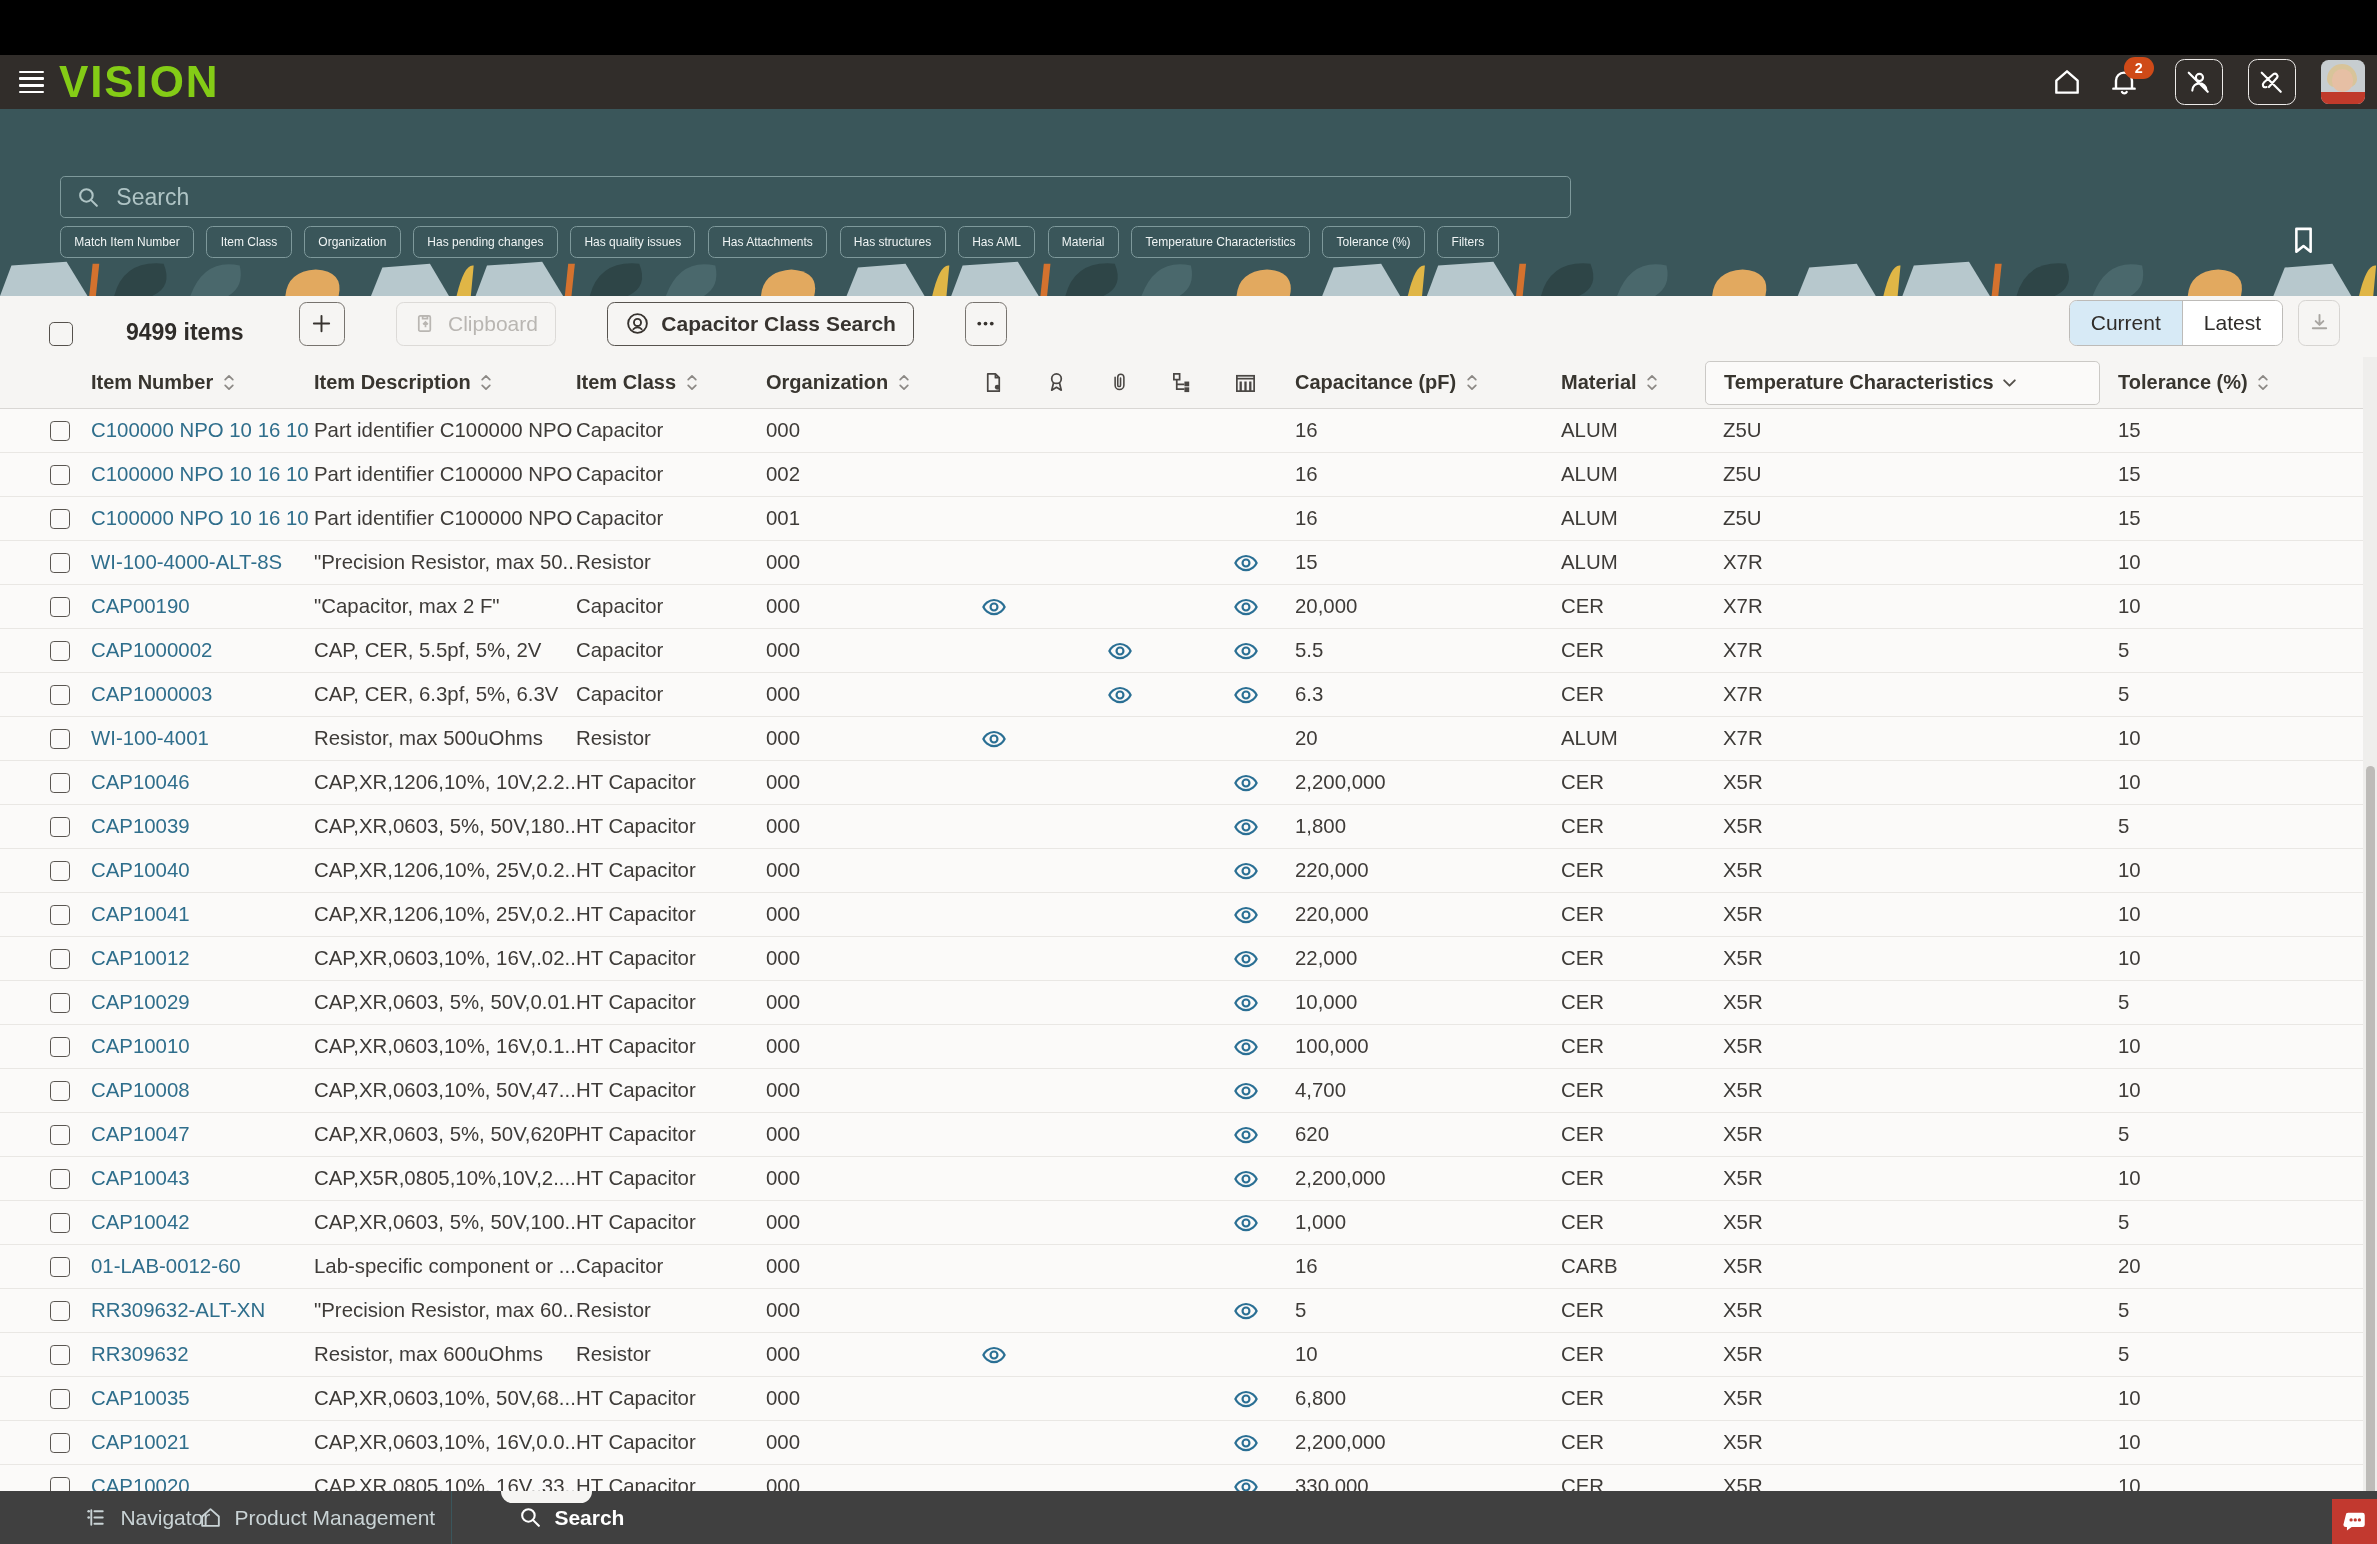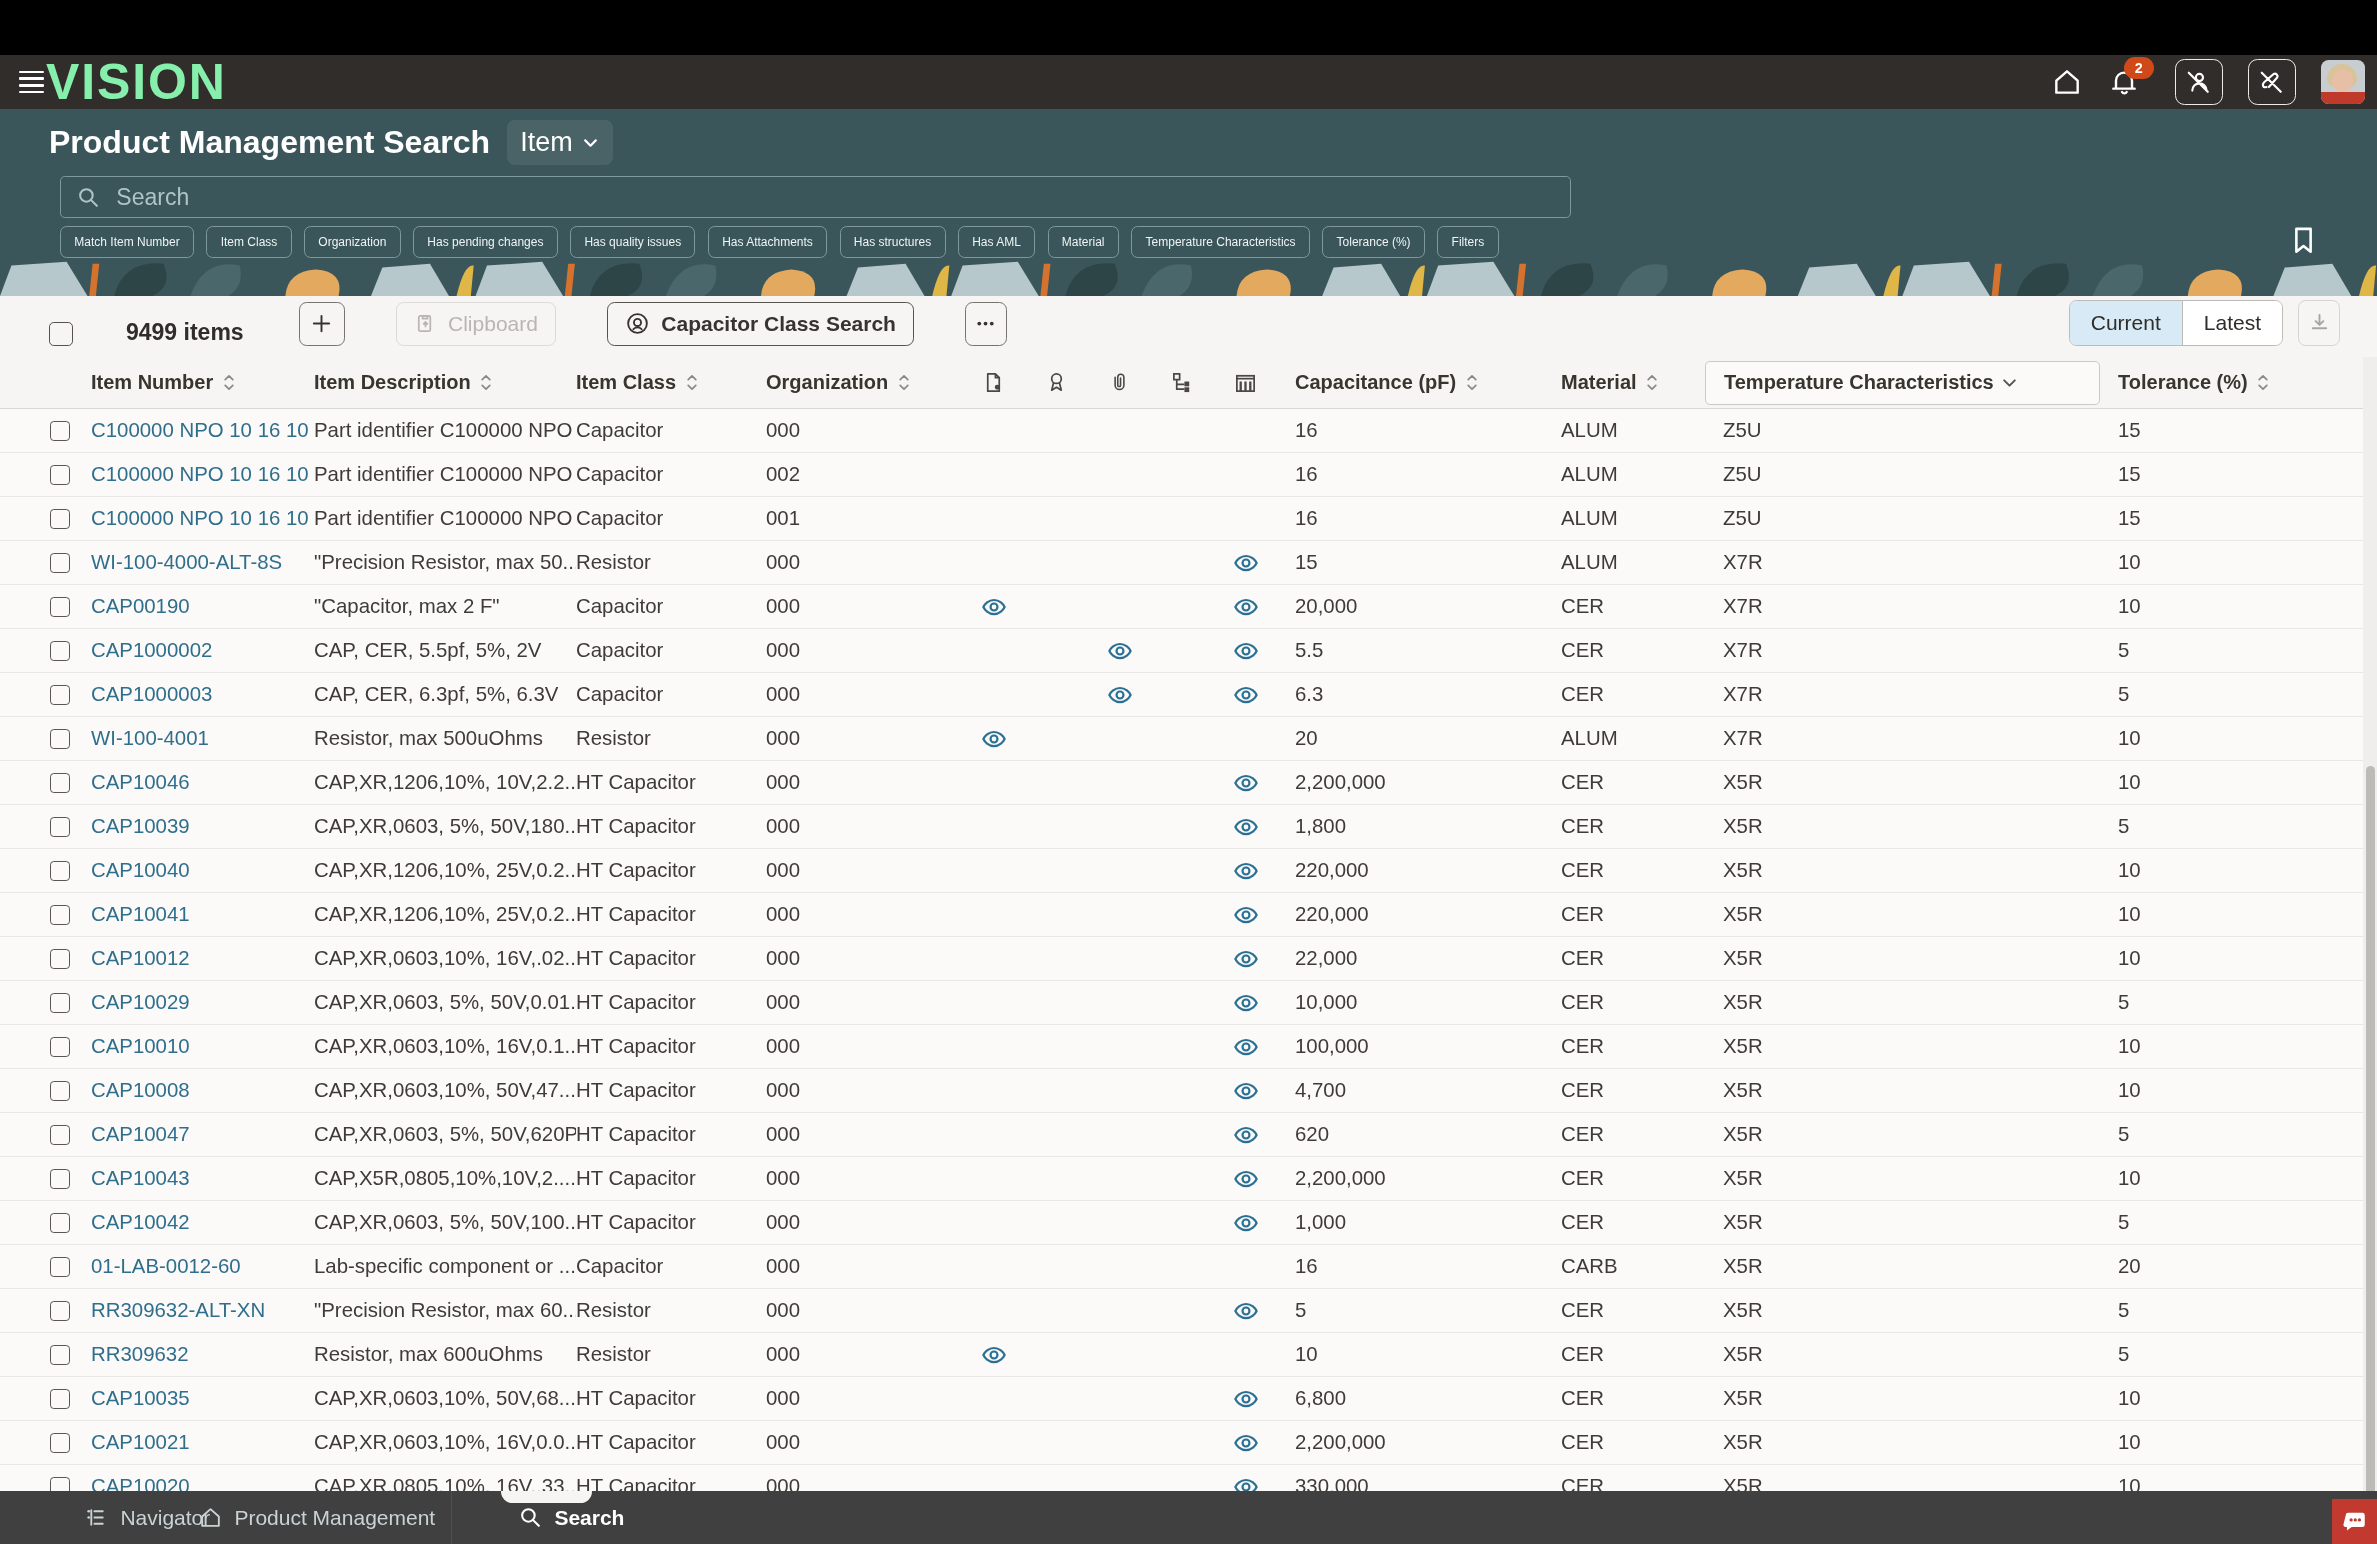--- a/index.html
+++ b/index.html
@@ -5,21 +5,21 @@
   html,body{margin:0;padding:0;background:#000;}
   .screen{position:relative;width:2378px;height:1545px;overflow:hidden;
     font-family:"Liberation Sans",sans-serif;background:#F6F5F3;}
 
   
   .top-black{position:absolute;left:0;top:0;width:2378px;height:55px;background:#000;}
   .appbar{position:absolute;left:0;top:55px;width:2378px;height:54px;background:#312D2A;
     display:flex;align-items:center;}
   .burger{margin-left:19px;width:25px;display:flex;flex-direction:column;gap:3.8px;cursor:pointer;}
   .burger i{display:block;height:2.9px;background:#fff;border-radius:1px;}
-  .brand{color:#86efac;font-weight:bold;font-size:50px;letter-spacing:1.9px;margin-left:2px;line-height:1;}
+  .brand{color:#84cc16;font-weight:bold;font-size:44px;letter-spacing:1.9px;margin-left:15px;line-height:1;}
   .appbar-right{margin-left:auto;display:flex;align-items:center;gap:25px;margin-right:13.3px;}
   .iconbtn{position:relative;display:flex;align-items:center;justify-content:center;cursor:pointer;}
   .boxed{width:46px;height:44px;border:1.9px solid #EDEBE9;border-radius:9.5px;}
   .badge{position:absolute;top:-9.5px;right:-13.3px;min-width:22px;height:22px;border-radius:11.4px;
     background:#CF4A18;color:#fff;font-size:14.3px;font-weight:bold;display:flex;align-items:center;
     justify-content:center;padding:0 3.8px;}
   .avatar{width:44px;height:44px;border-radius:7.6px;background:#C7CDD0;position:relative;overflow:hidden;}
   .avatar .hair{position:absolute;left:6.7px;top:3.8px;width:30px;height:23px;border-radius:15px 15px 7.6px 7.6px;background:#D8C49A;}
   .avatar .face{position:absolute;left:11.4px;top:8.6px;width:21px;height:23px;border-radius:10.5px;background:#E6BFA4;}
   .avatar .shirt{position:absolute;left:0;bottom:0;width:44px;height:12.4px;background:#C03A2B;}
@@ -133,29 +133,20 @@
       </div>
       <div class="avatar">
         <div class="hair"></div>
           <div class="face"></div>
           <div class="shirt"></div>
       </div>
     </div>
   </div>
 
   <div class="hero">
-    <div class="title-row">
-      <div class="page-title">Product Management Search</div>
-      <div class="scope-chip">
-        <span>Item</span>
-        <svg width="17" height="17" viewBox="0 0 16 16">
-            <path d="M3 6 L8 11 L13 6" fill="none" stroke="#fff" stroke-width="2" stroke-linecap="round" stroke-linejoin="round"></path>
-          </svg>
-      </div>
-    </div>
     <div class="searchbar">
       <svg width="25" height="25" viewBox="0 0 24 24">
           <circle cx="10" cy="10" r="6" fill="none" stroke="#AFC4C5" stroke-width="2"></circle>
           <path d="M15 15 L20 20" stroke="#AFC4C5" stroke-width="2" stroke-linecap="round"></path>
         </svg>
       <input type="text" placeholder="Search" style="">
     </div>
     <div class="chips" id="chips">
         <div class="chip">Match Item Number</div>
         <div class="chip">Item Class</div>

